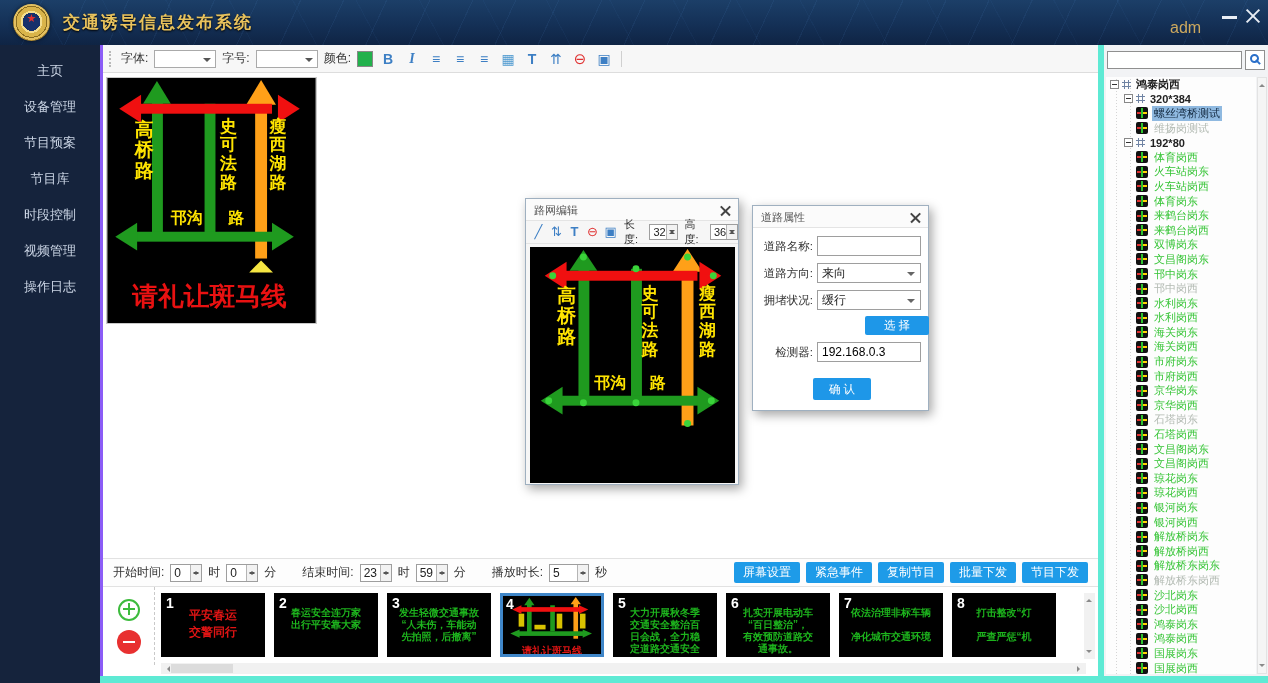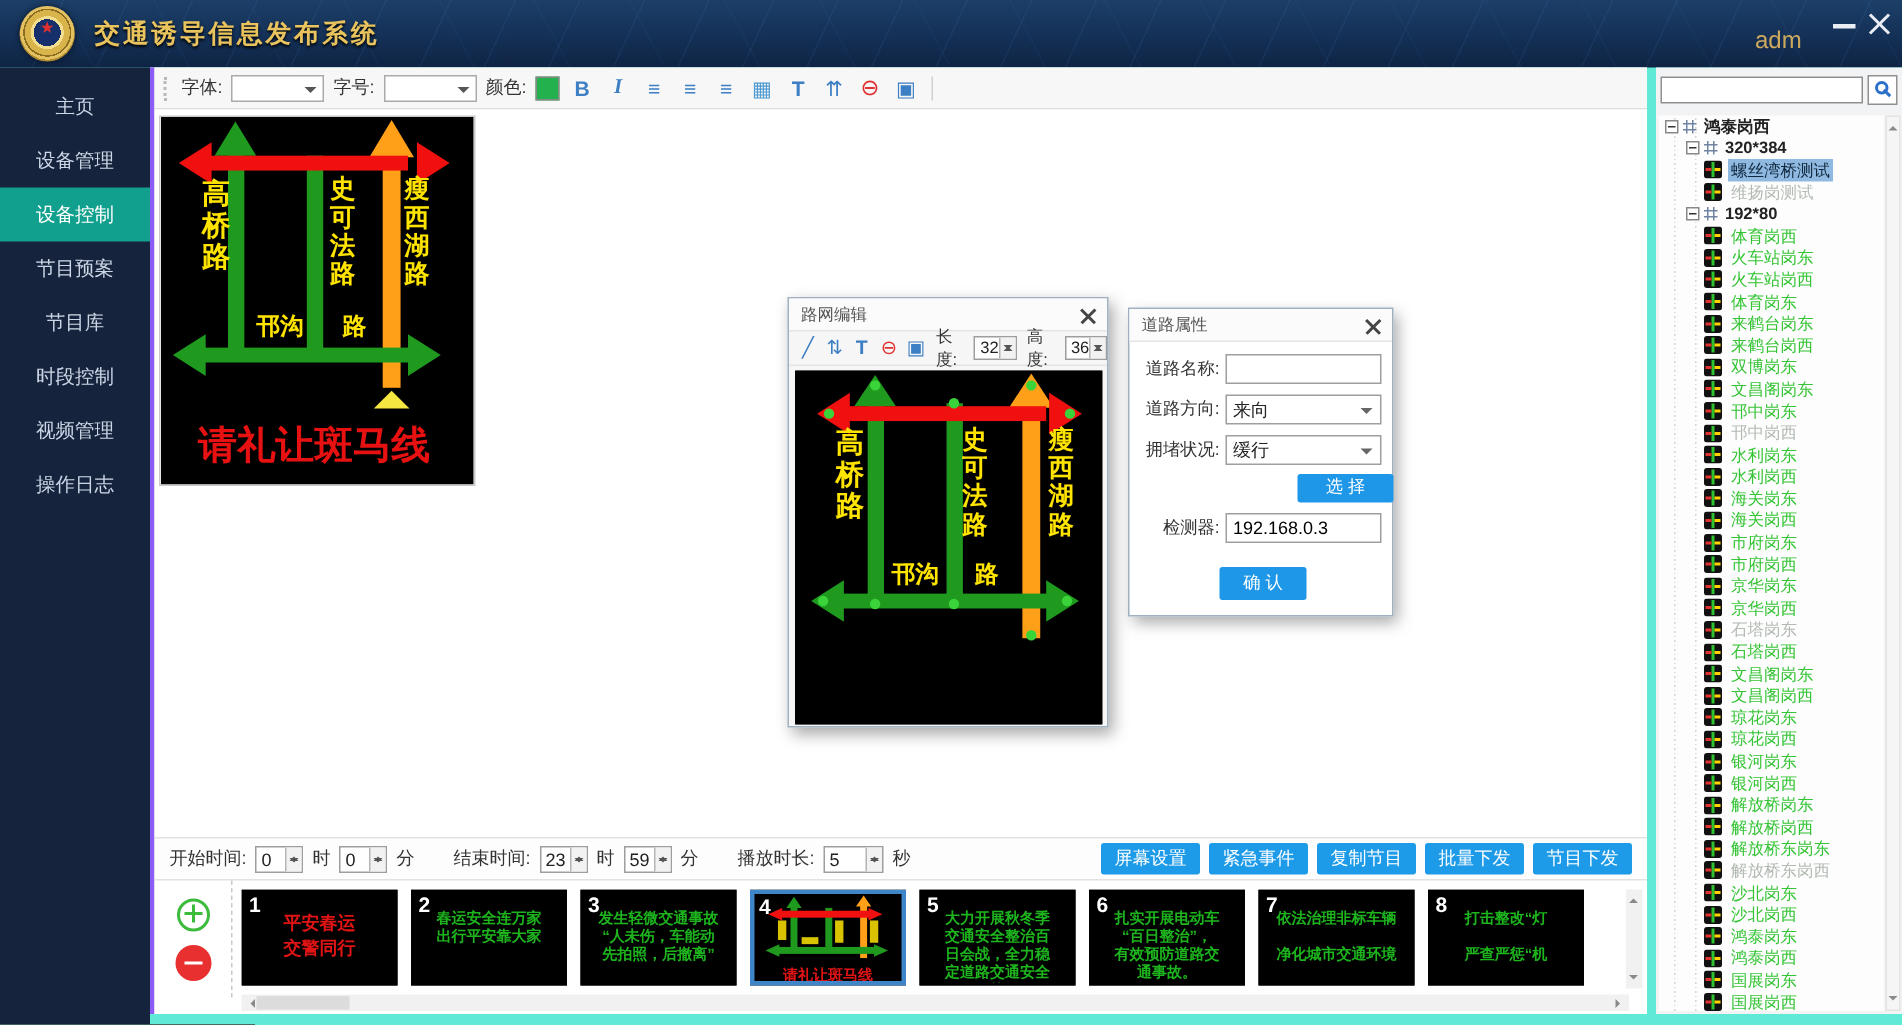--- a/index.html
+++ b/index.html
@@ -164,23 +164,20 @@
   <div class="sidebar">
 
       <div class="nav-item">
         <span>主页</span>
       </div>
 
       <div class="nav-item">
         <span>设备管理</span>
       </div>
 
-      <div class="nav-item active">
-        <span>设备控制</span>
-      </div>
 
       <div class="nav-item">
         <span>节目预案</span>
       </div>
 
       <div class="nav-item">
         <span>节目库</span>
       </div>
 
       <div class="nav-item">

